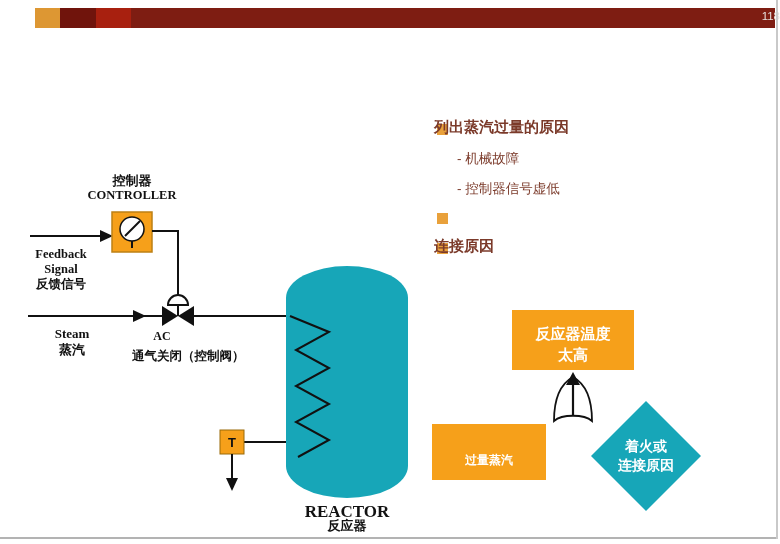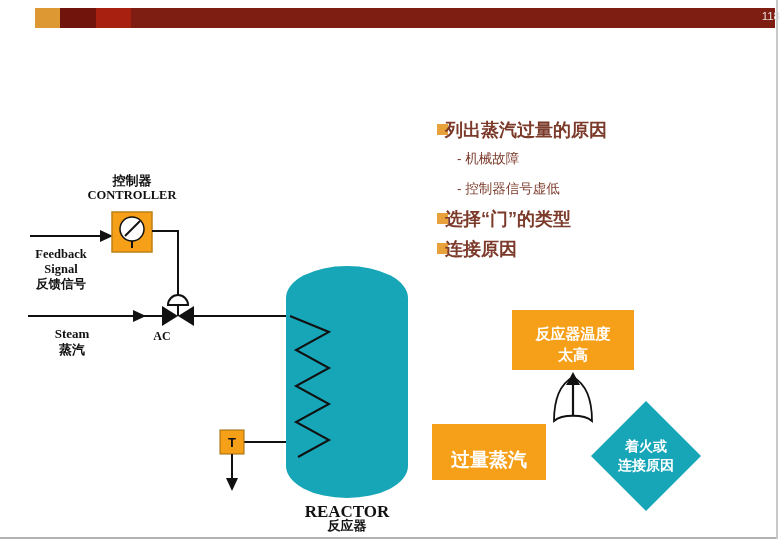--- a/index.html
+++ b/index.html
@@ -8,21 +8,21 @@
   .abs{position:absolute;}
   
   .topblock{position:absolute;top:8px;height:20px;}
   .blk1{left:35px;width:25px;background:#DD9733;}
   .blk2{left:60px;width:36px;background:#70140C;}
   .blk3{left:96px;width:35px;background:#A8200F;}
   .mainbar{left:131px;width:644px;background:#7E1D12;}
   .pagenum{position:absolute;top:10px;right:0;color:#E6E0DC;font-size:11.5px;}
   
   .b-square{position:absolute;left:437px;width:11px;height:11px;background:#E9A13B;}
-  .b-text{position:absolute;left:445px;font-weight:bold;font-size:18px;color:#7B3A2A;white-space:nowrap;}
+  .b-text{position:absolute;left:434px;font-weight:bold;font-size:15px;color:#7B3A2A;white-space:nowrap;}
   .b-sub{position:absolute;left:457px;font-weight:normal;font-size:13.5px;color:#7B3A2A;white-space:nowrap;}
   
   .dlabel{position:absolute;font-weight:bold;color:#111;text-align:center;white-space:nowrap;font-family:Liberation Serif, serif;}
   
   .ftext{position:absolute;color:#fff;font-weight:bold;display:flex;flex-direction:column;
          align-items:center;justify-content:center;text-align:center;}
   .border-bottom-line{position:absolute;left:0;top:537px;width:777px;height:2px;background:#B3B3B3;}
   .border-right-line{position:absolute;top:0;left:776px;width:2px;height:539px;background:#C9C9C9;}
 </style>
 </head>
@@ -34,21 +34,20 @@
   <div class="topblock blk2"></div>
   <div class="topblock blk3"></div>
   <div class="topblock mainbar"></div>
   <div class="pagenum">118</div>
 
   <div class="b-square" style="top:124px"></div>
   <div class="b-text" style="top:118px">列出蒸汽过量的原因</div>
   <div class="b-sub" style="top:150px">- 机械故障</div>
   <div class="b-sub" style="top:180px">- 控制器信号虚低</div>
   <div class="b-square" style="top:213px"></div>
-  <div class="b-text" style="top:207px">选择“门”的类型</div>
   <div class="b-square" style="top:243px"></div>
   <div class="b-text" style="top:237px">连接原因</div>
 
   <svg class="abs" style="left:0;top:0" width="780" height="544" viewBox="0 0 780 544">
 
     <line x1="30" y1="236" x2="102" y2="236" stroke="#111" stroke-width="2"></line>
     <polygon points="113,236 100,230 100,242" fill="#111"></polygon>
 
     <rect x="112" y="212" width="40" height="40" fill="#F6A01A" stroke="#BD8014" stroke-width="1.5"></rect>
     <circle cx="132" cy="229" r="12" fill="#ffffff" stroke="#111" stroke-width="1.5"></circle>
@@ -93,29 +92,30 @@
     <div>Signal</div>
     <div>反馈信号</div>
   </div>
 
   <div class="dlabel" style="left:40px;top:326px;width:64px;font-size:13px;line-height:16px">
     <div>Steam</div>
     <div>蒸汽</div>
   </div>
 
   <div class="dlabel" style="left:148px;top:329px;width:28px;font-size:12px">AC</div>
+  <div class="dlabel" style="left:132px;top:348px;font-size:12.5px">通气关闭（控制阀）</div>
 
   <div class="dlabel" style="left:297px;top:502px;width:100px;font-size:17px">REACTOR</div>
   <div class="dlabel" style="left:297px;top:517px;width:100px;font-size:13px">反应器</div>
 
   <div class="ftext" style="left:512px;top:310px;width:122px;height:68px;font-size:15px;line-height:21px">
     <div>反应器温度</div>
     <div>太高</div>
   </div>
-  <div class="ftext" style="left:432px;top:424px;width:114px;height:72px;font-size:19px">过量蒸汽</div>
+  <div class="ftext" style="left:432px;top:424px;width:114px;height:72px;font-size:12px">过量蒸汽</div>
   <div class="ftext" style="left:596px;top:436px;width:100px;height:40px;font-size:14px;line-height:19px">
     <div>着火或</div>
     <div>连接原因</div>
   </div>
 
   <div class="border-bottom-line"></div>
   <div class="border-right-line"></div>
 </div>
 
 </body></html>

